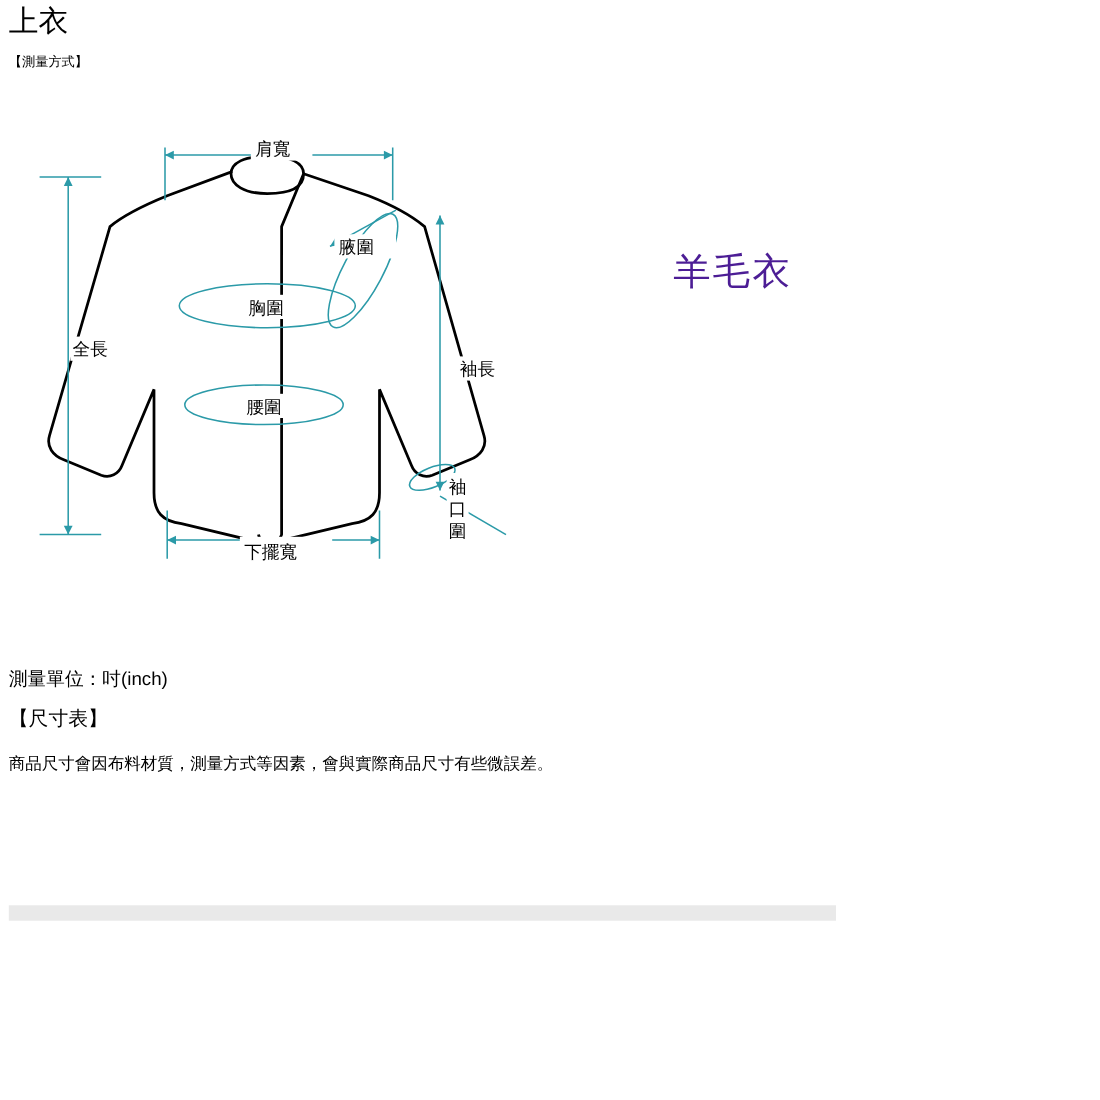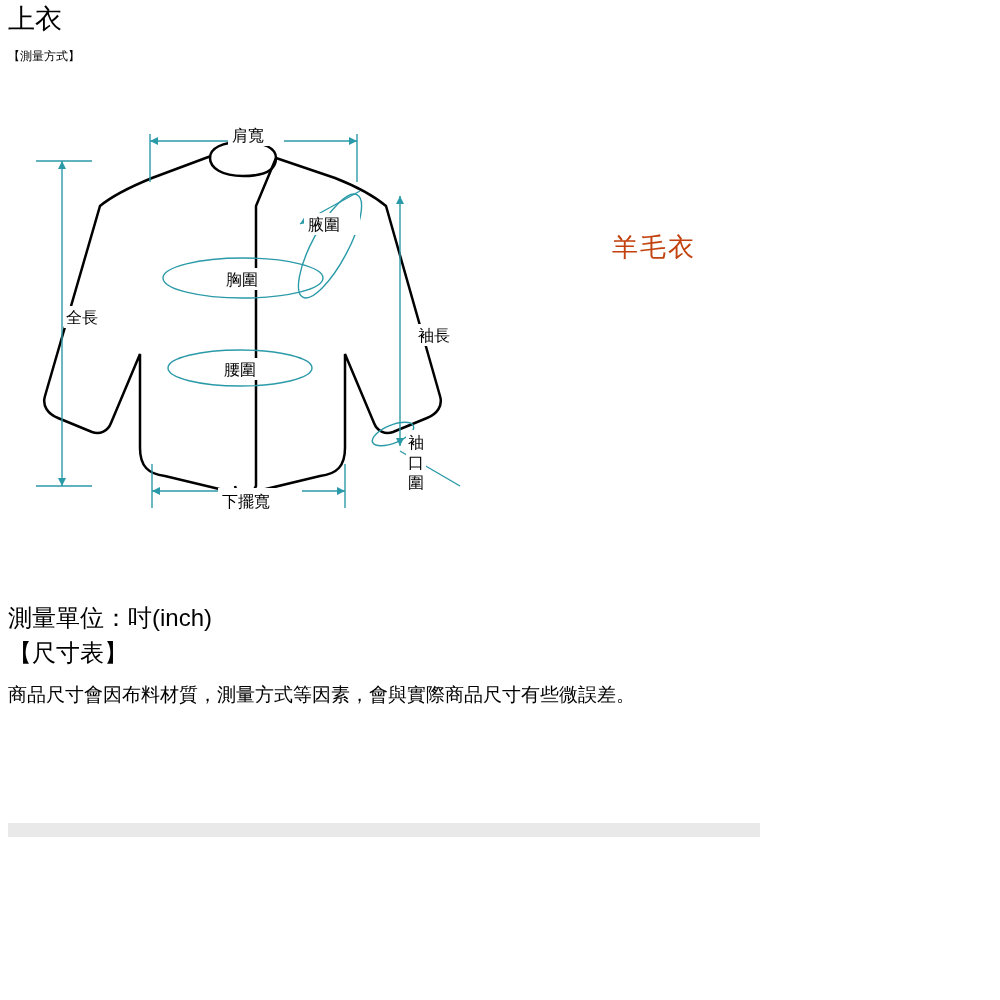--- a/index.html
+++ b/index.html
@@ -33,52 +33,52 @@
     position: absolute;
     left: 8px;
     top: 43px;
     font-size: 12px;
     line-height: 26px;
   }
   .redlabel {
     position: absolute;
     left: 612px;
     top: 228px;
-    font-size: 26px;
+    font-size: 34px;
     line-height: 40px;
-    color: #c2410c;
+    color: #4c1d95;
     font-family: "Liberation Serif", serif;
     letter-spacing: 2px;
   }
   .diagram {
     position: absolute;
     left: 0px;
     top: 96px;
     width: 560px;
     height: 440px;
   }
   .unitline {
     position: absolute;
     left: 8px;
     top: 605px;
-    font-size: 24px;
+    font-size: 17px;
     line-height: 26px;
   }
   .sizetablehdr {
     position: absolute;
     left: 8px;
     top: 640px;
-    font-size: 24px;
+    font-size: 18px;
     line-height: 26px;
   }
   .note {
     position: absolute;
     left: 8px;
     top: 682px;
-    font-size: 19px;
+    font-size: 15px;
     line-height: 26px;
   }
   .tbl-wrap {
     position: absolute;
     left: 8px;
     top: 735px;
     width: 752px;
   }
   .tbl-foot {
     width: 752px;

